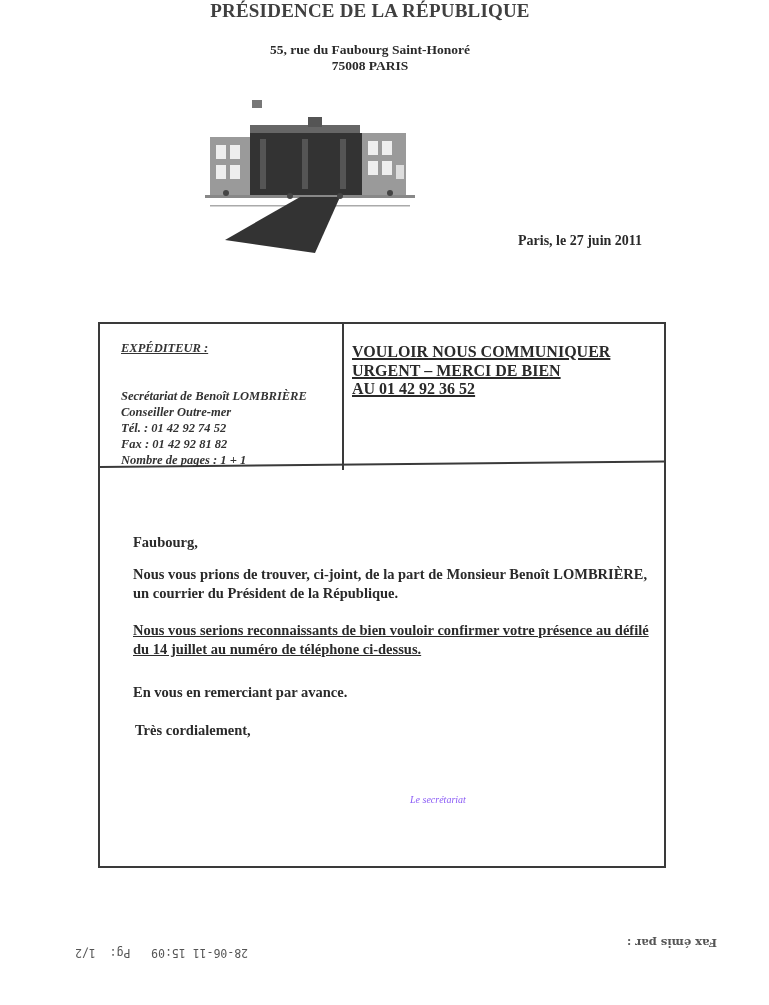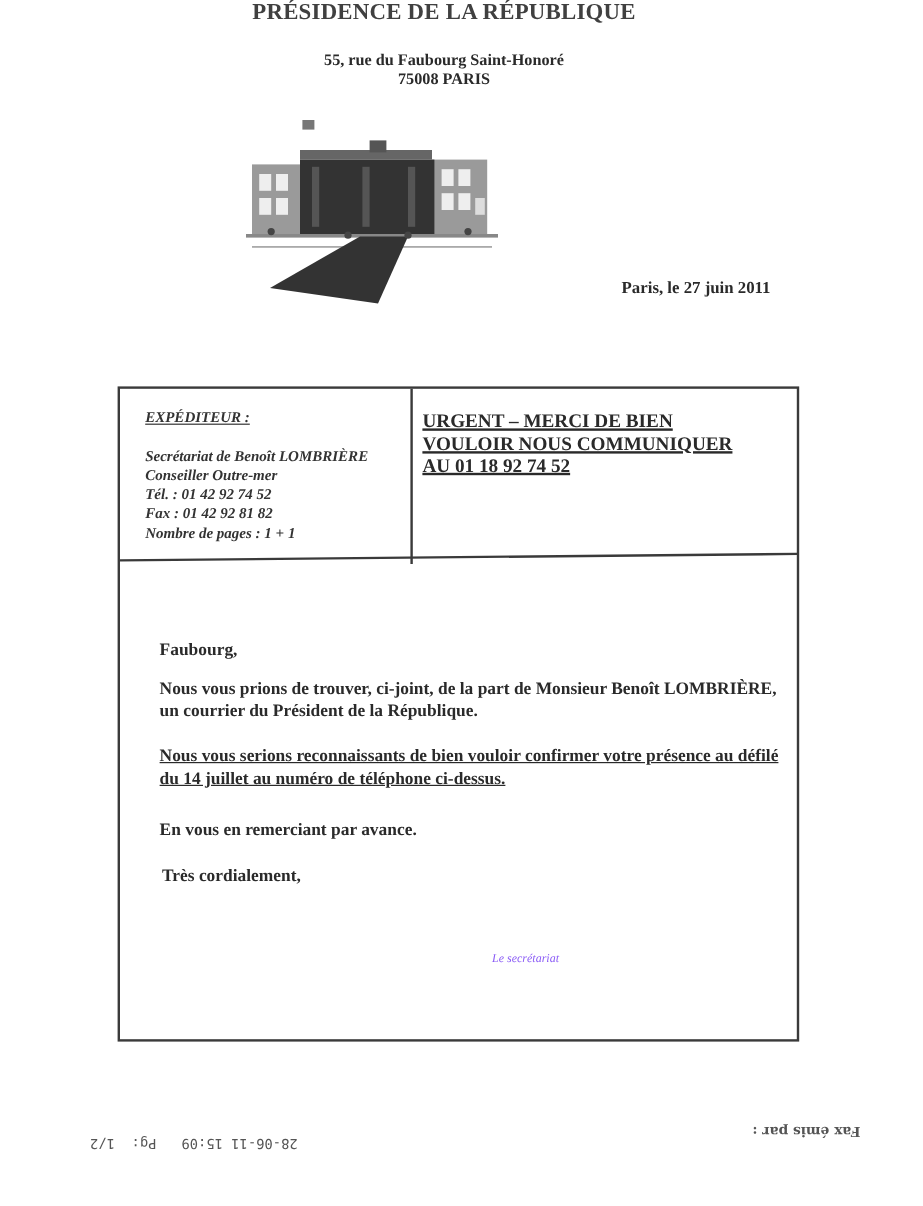--- a/index.html
+++ b/index.html
@@ -70,21 +70,21 @@
       left: 121px; top: 340px;
       font-style: italic;
       font-weight: bold;
       font-size: 12.5px;
       color: #333;
       line-height: 16px;
     }
     .sender .label {
       text-decoration: underline;
       display: block;
-      margin-bottom: 16px;
+      margin-bottom: 32px;
     }
     .sender .line { display: block; }
 
     .urgent {
       left: 352px; top: 343px;
       font-weight: bold;
       font-size: 16px;
       line-height: 18.5px;
       color: #2a2a2a;
       text-decoration: underline;
@@ -177,23 +177,23 @@
 <div class="abs sender">
   <span class="label">EXPÉDITEUR :</span>
   <span class="line">Secrétariat de Benoît LOMBRIÈRE</span>
   <span class="line">Conseiller Outre-mer</span>
   <span class="line">Tél. : 01 42 92 74 52</span>
   <span class="line">Fax : 01 42 92 81 82</span>
   <span class="line">Nombre de pages : 1 + 1</span>
 </div>
 
 <div class="abs urgent">
+  <span class="line">VOULOIR NOUS COMMUNIQUER</span>
   <span class="line">URGENT – MERCI DE BIEN</span>
-  <span class="line">VOULOIR NOUS COMMUNIQUER</span>
-  <span class="line">AU 01 18 92 74 52</span>
+  <span class="line">AU 01 42 92 36 52</span>
 </div>
 
 <div class="abs body-text greeting">Faubourg,</div>
 <div class="abs body-text para1">Nous vous prions de trouver, ci-joint, de la part de Monsieur Benoît LOMBRIÈRE, un courrier du Président de la République.</div>
 <div class="abs body-text para2">Nous vous serions reconnaissants de bien vouloir confirmer votre présence au défilé du 14 juillet au numéro de téléphone ci-dessus.</div>
 <div class="abs body-text para3">En vous en remerciant par avance.</div>
 <div class="abs body-text para4">Très cordialement,</div>
 
 <div class="abs signature">Le secrétariat</div>
 

